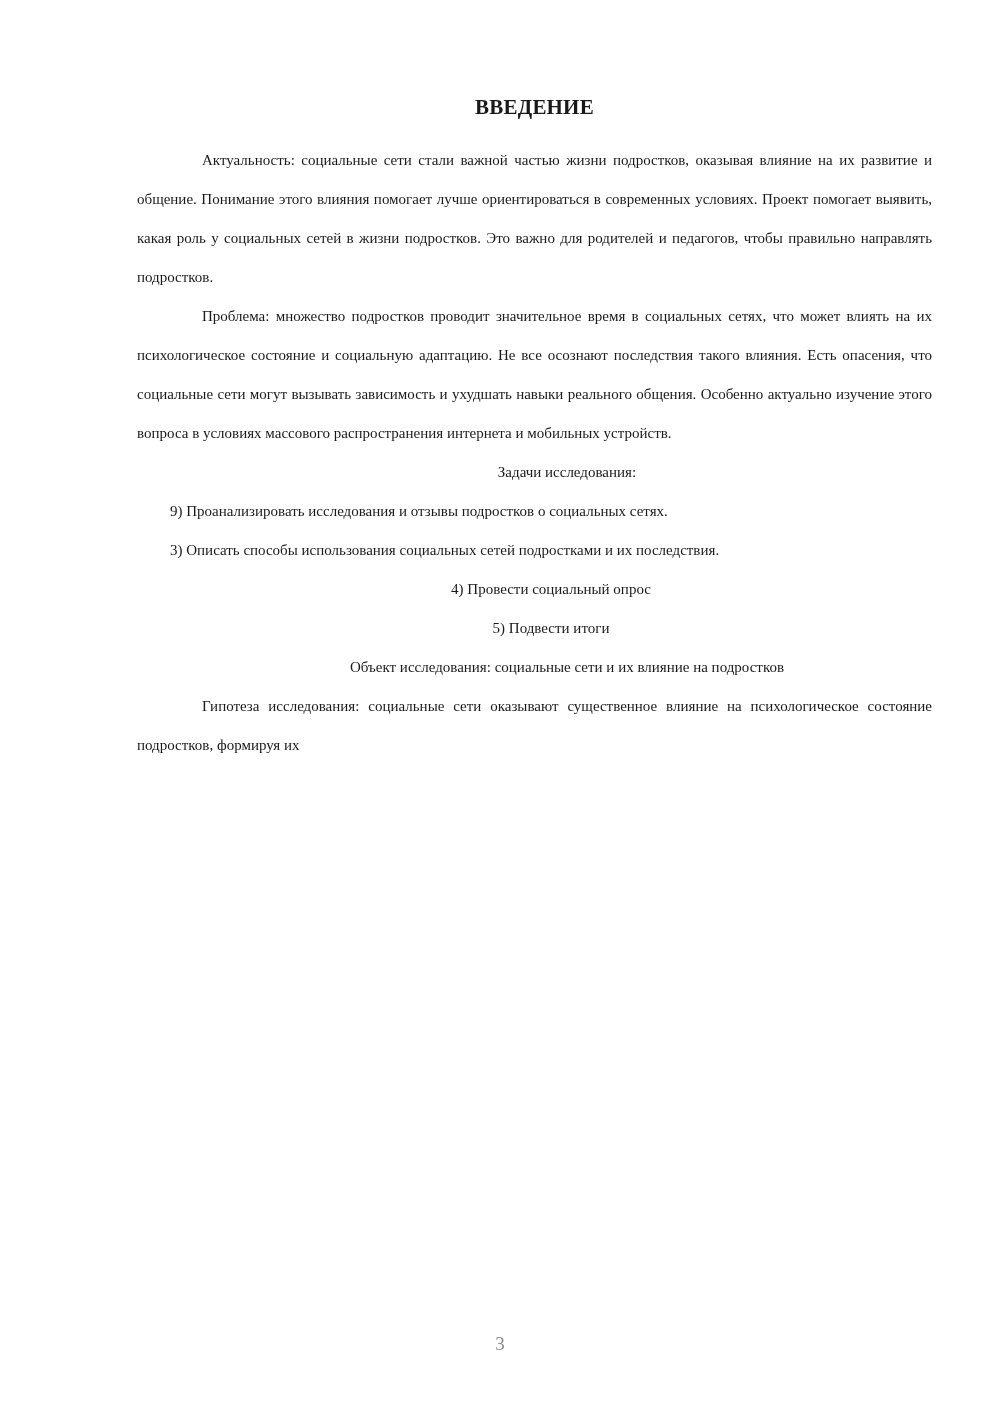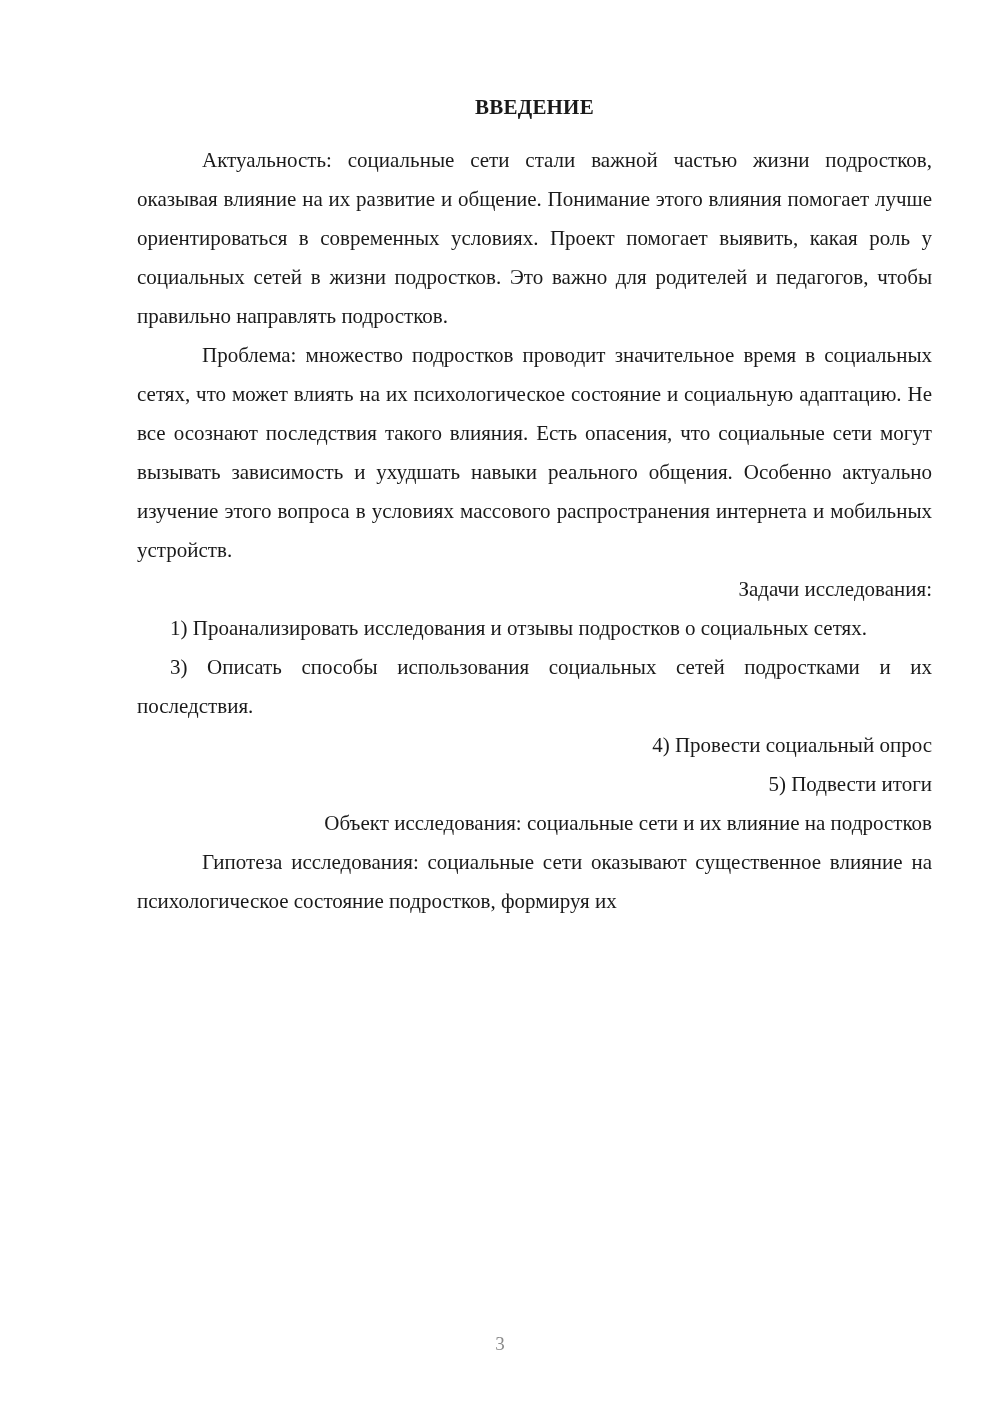--- a/index.html
+++ b/index.html
@@ -38,36 +38,36 @@
   .doc-title {
     font-size: 21px;
     font-weight: bold;
     text-align: center;
     line-height: 39px;
     margin: 0 0 14px 0;
     letter-spacing: 0.2px;
   }
 
   .para {
-    font-size: 21px;
+    font-size: 15px;
     line-height: 39px;
     text-align: justify;
     text-justify: inter-word;
     margin: 0;
     text-indent: 65px;
     hyphens: none;
     word-spacing: 0px;
   }
 
   .para.list-item {
     text-indent: 33px;
   }
 
   .para.no-just {
-    text-align: right;
+    text-align: center;
   }
 
   .page-number {
     position: absolute;
     left: 0;
     top: 1330px;
     width: 1000px;
     text-align: center;
     font-size: 19px;
     line-height: 28px;
@@ -85,21 +85,21 @@
     <h1 class="doc-title">ВВЕДЕНИЕ</h1>
 
     <p class="para">Актуальность: социальные сети стали важной частью жизни подростков, оказывая влияние на их развитие и общение. Понимание этого влияния помогает лучше ориентироваться в современных условиях. Проект помогает выявить, какая роль у социальных сетей в жизни подростков. Это важно для родителей и педагогов, чтобы правильно направлять подростков.</p>
 
     <p class="para">Проблема: множество подростков проводит значительное время в социальных сетях, что может влиять на их психологическое состояние и социальную адаптацию. Не все осознают последствия такого влияния. Есть опасения, что социальные сети могут вызывать зависимость и ухудшать навыки реального общения. Особенно актуально изучение этого вопроса в условиях массового распространения интернета и мобильных устройств.</p>
 
 
     <p class="para no-just">Задачи исследования:</p>
 
 
-    <p class="para list-item">1) Проанализировать исследования и отзывы подростков о социальных сетях.</p>
+    <p class="para list-item">9) Проанализировать исследования и отзывы подростков о социальных сетях.</p>
 
     <p class="para list-item">3) Описать способы использования социальных сетей подростками и их последствия.</p>
 
     <p class="para list-item no-just">4) Провести социальный опрос</p>
 
     <p class="para list-item no-just">5) Подвести итоги</p>
 
     <p class="para no-just">Объект исследования: социальные сети и их влияние на подростков</p>
 
 

